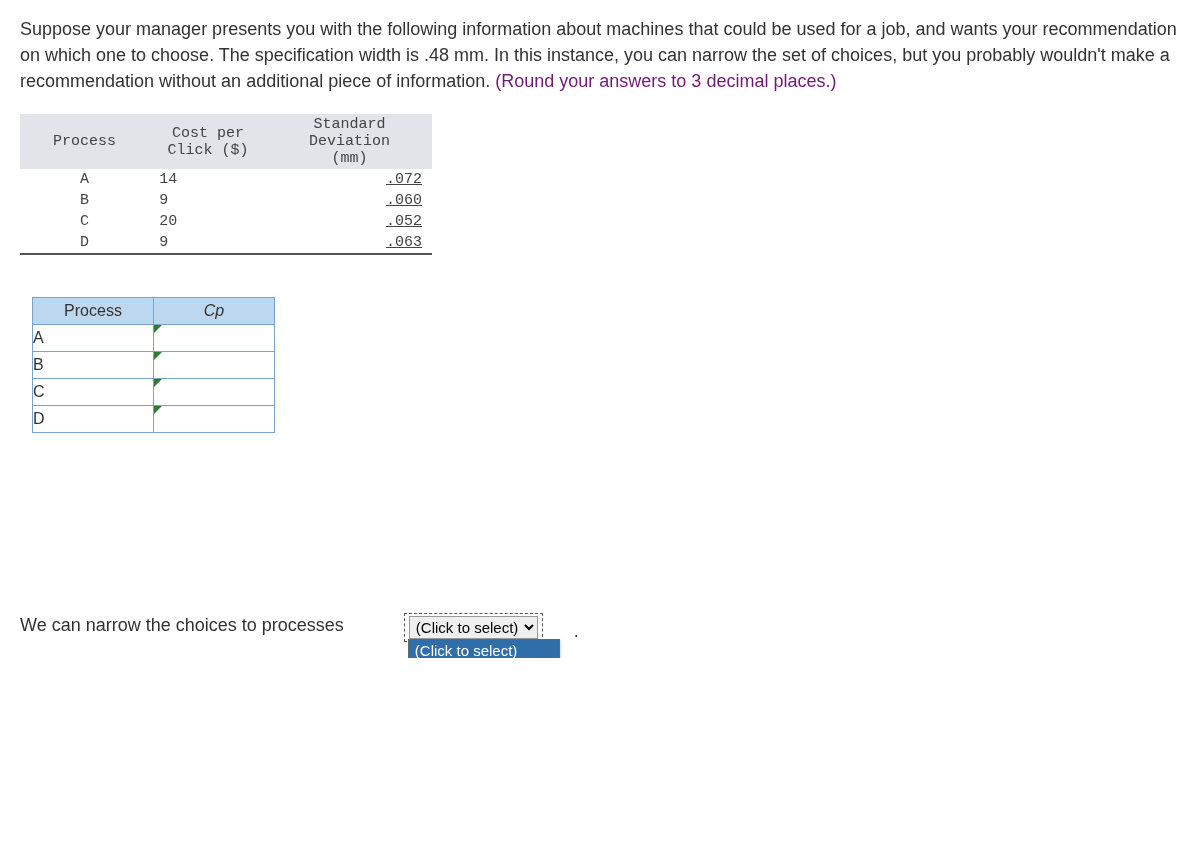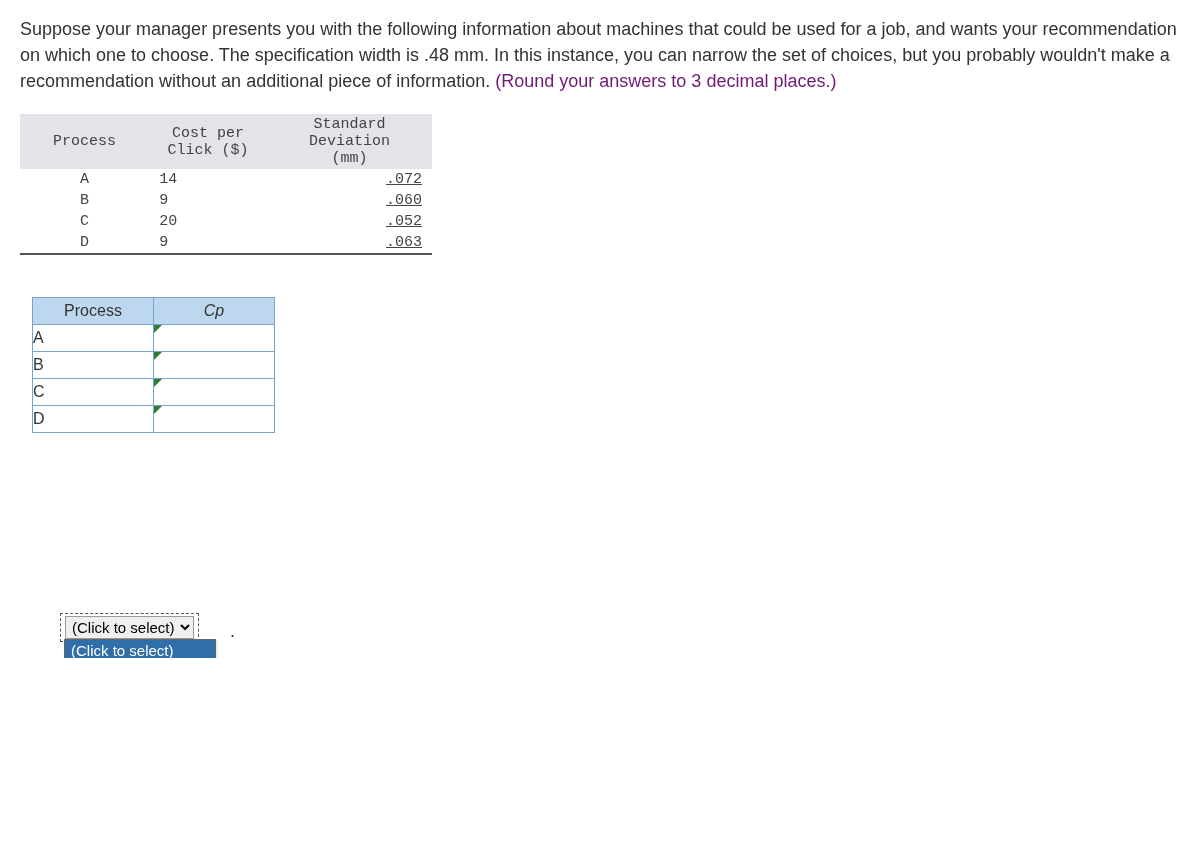--- a/index.html
+++ b/index.html
@@ -87,21 +87,20 @@
     display: flex;
     align-items: flex-start;
     gap: 60px;
   }
   .bottom-text {
     font-size: 18px;
     padding-top: 2px;
   }
   .dropdown-wrap {
     position: relative;
-    margin-left: 40px;
   }
   .dropdown-closed {
     border: 1px dashed #555;
     padding: 2px 4px;
     display: inline-block;
   }
   .dropdown-closed select {
     font-size: 15px;
     font-family: Arial, sans-serif;
     border: 1px solid #999;
@@ -201,20 +200,21 @@
     <tr>
       <td class="label-cell">D</td>
       <td class="input-cell">
           <span class="corner"></span>
         </td>
     </tr>
   </tbody>
 </table>
 
 <div class="bottom-row">
+  <div class="bottom-text">We can narrow the choices to processes</div>
   <div class="dropdown-wrap">
     <div class="dropdown-closed">
       <select>
         <option>(Click to select)</option>
       </select>
     </div>
     <span class="dot">.</span>
     <div class="dropdown-open">
       <div class="opt selected">(Click to select)</div>
       <div class="opt">C and D</div>

